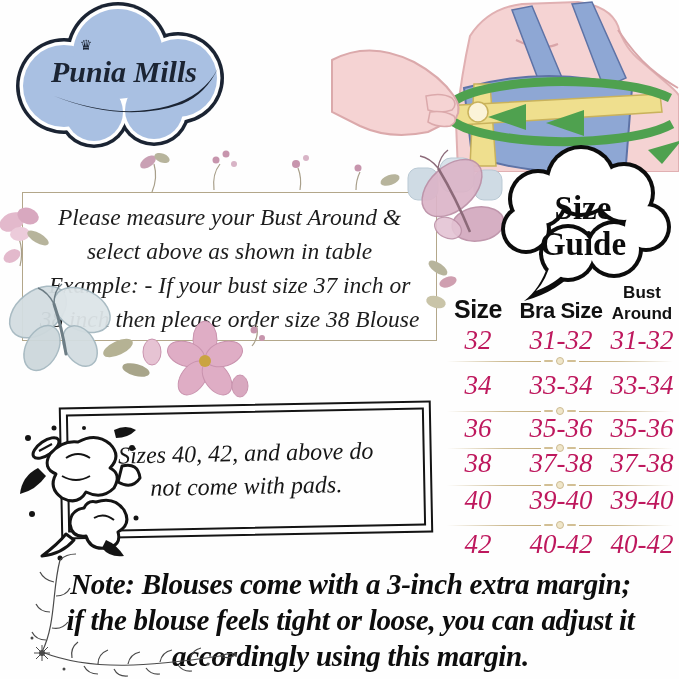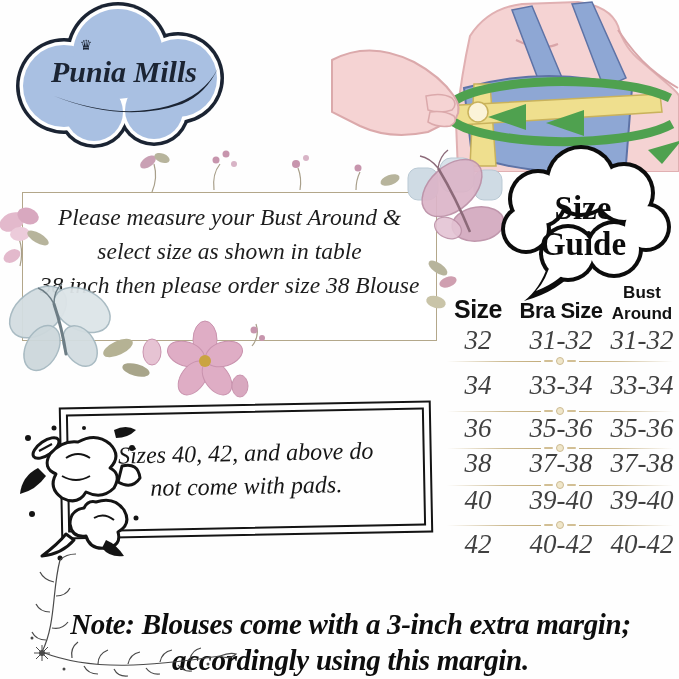--- a/index.html
+++ b/index.html
@@ -36,30 +36,30 @@
   
   .thead{left:440px;top:276px;width:238px;height:48px;display:flex;align-items:flex-end;
          font-family:"Liberation Sans", sans-serif;font-weight:bold;color:#111;}
   .thead .c1{font-size:25px;letter-spacing:-0.5px;}
   .thead .c2{font-size:22px;letter-spacing:-0.5px;}
   .thead .c3{font-size:17px;line-height:21px;}
   .c1{width:76px;text-align:center;}
   .c2{width:90px;text-align:center;}
   .c3{width:72px;text-align:center;}
   .trow{left:440px;width:238px;height:34px;display:flex;
-        font:italic 27px "Liberation Serif", serif;color:#404040;}
+        font:italic 27px "Liberation Serif", serif;color:#be185d;}
   .tdiv{left:447px;width:226px;height:10px;display:flex;align-items:center;}
   .dline{flex:1;height:1px;}
   .dline.l{background:linear-gradient(90deg,rgba(205,187,146,0),#cdbb92 60%,#c3ad7c);}
   .dline.r{background:linear-gradient(270deg,rgba(205,187,146,0),#cdbb92 60%,#c3ad7c);}
   .ddash{width:9px;height:2px;background:#d2bf94;margin:0 3px;border-radius:1px;}
   .dmark{width:8px;height:8px;border:1px solid #cdbb92;background:#efe6ca;border-radius:50%;box-sizing:border-box;}
 
   
-  #note{left:28px;top:566px;width:645px;text-align:center;margin-top:40px;}
+  #note{left:28px;top:566px;width:645px;text-align:center;}
   #note .nline{font:italic bold 29px "Liberation Serif", serif;line-height:36px;color:#0d0d0d;
                letter-spacing:-0.3px;white-space:nowrap;}
 
   
   #decor{left:0;top:140px;width:679px;height:285px;pointer-events:none;}
   #vine{left:2px;top:552px;width:250px;height:127px;pointer-events:none;}
 </style>
 </head>
 <body>
 
@@ -121,21 +121,22 @@
     <g>
       <path d="M2,60 Q40,40 84,62 Q110,76 124,96 Q132,108 126,118 L98,132 Q60,140 30,126 L2,112 Z" fill="#f5d3d3" stroke="#dba9ab" stroke-width="2"></path>
       <path d="M96,96 Q112,92 122,98 Q128,104 122,110 Q110,114 98,110 Z" fill="#f5d3d3" stroke="#dba9ab" stroke-width="1.5"></path>
       <path d="M100,112 Q114,110 124,116 Q128,122 120,126 Q108,128 98,122 Z" fill="#f5d3d3" stroke="#dba9ab" stroke-width="1.5"></path>
       <circle cx="148" cy="112" r="10" fill="#fbf3d8" stroke="#c9b25c" stroke-width="1.5"></circle>
     </g>
   </svg>
 
   <div id="box1" class="abs">
     <div class="bline">Please measure your Bust Around &amp;</div>
-    <div class="bline">select size as shown in table</div>
+    <div class="bline">select above as shown in table</div>
+    <div class="bline">Example: - If your bust size 37 inch or</div>
     <div class="bline">38 inch then please order size 38 Blouse</div>
   </div>
 
   <svg id="decor" class="abs" viewBox="0 0 679 285">
 
     <g stroke="#a89f8a" stroke-width="1.2" fill="none">
       <path d="M152,52 q6,-14 2,-28"></path>
         <path d="M214,50 q-2,-16 6,-26"></path>
       <path d="M300,50 q2,-12 -2,-22"></path>
         <path d="M356,50 q0,-10 4,-18"></path>
@@ -340,20 +341,21 @@
         <circle cx="114" cy="26" r="3"></circle>
       <circle cx="14" cy="92" r="3"></circle>
         <circle cx="42" cy="136" r="2.5"></circle>
         <circle cx="118" cy="96" r="2.5"></circle>
         <circle cx="66" cy="6" r="2"></circle>
     </g>
   </svg>
 
   <div id="note" class="abs">
     <div class="nline">Note: Blouses come with a 3-inch extra margin;</div>
+    <div class="nline">if the blouse feels tight or loose, you can adjust it</div>
     <div class="nline">accordingly using this margin.</div>
   </div>
 
   <svg id="vine" class="abs" viewBox="0 0 250 127">
     <g stroke="#4a4a4a" stroke-width="1.2" fill="none">
       <path d="M58,8 C50,38 54,72 40,100"></path>
       <path d="M58,8 q6,-6 16,-6"></path>
       <path d="M40,100 C90,120 150,114 218,104"></path>
       <path d="M52,30 q-10,-2 -14,-10 M54,44 q10,0 14,-8 M48,60 q-10,0 -14,-8 M50,76 q10,2 16,-6 M44,88 q-10,0 -14,-8"></path>
       <path d="M70,106 q-2,-10 6,-16 M96,112 q0,-10 10,-14 M126,112 q2,-10 12,-12 M158,110 q2,-10 12,-12 M188,107 q2,-9 11,-11"></path>

